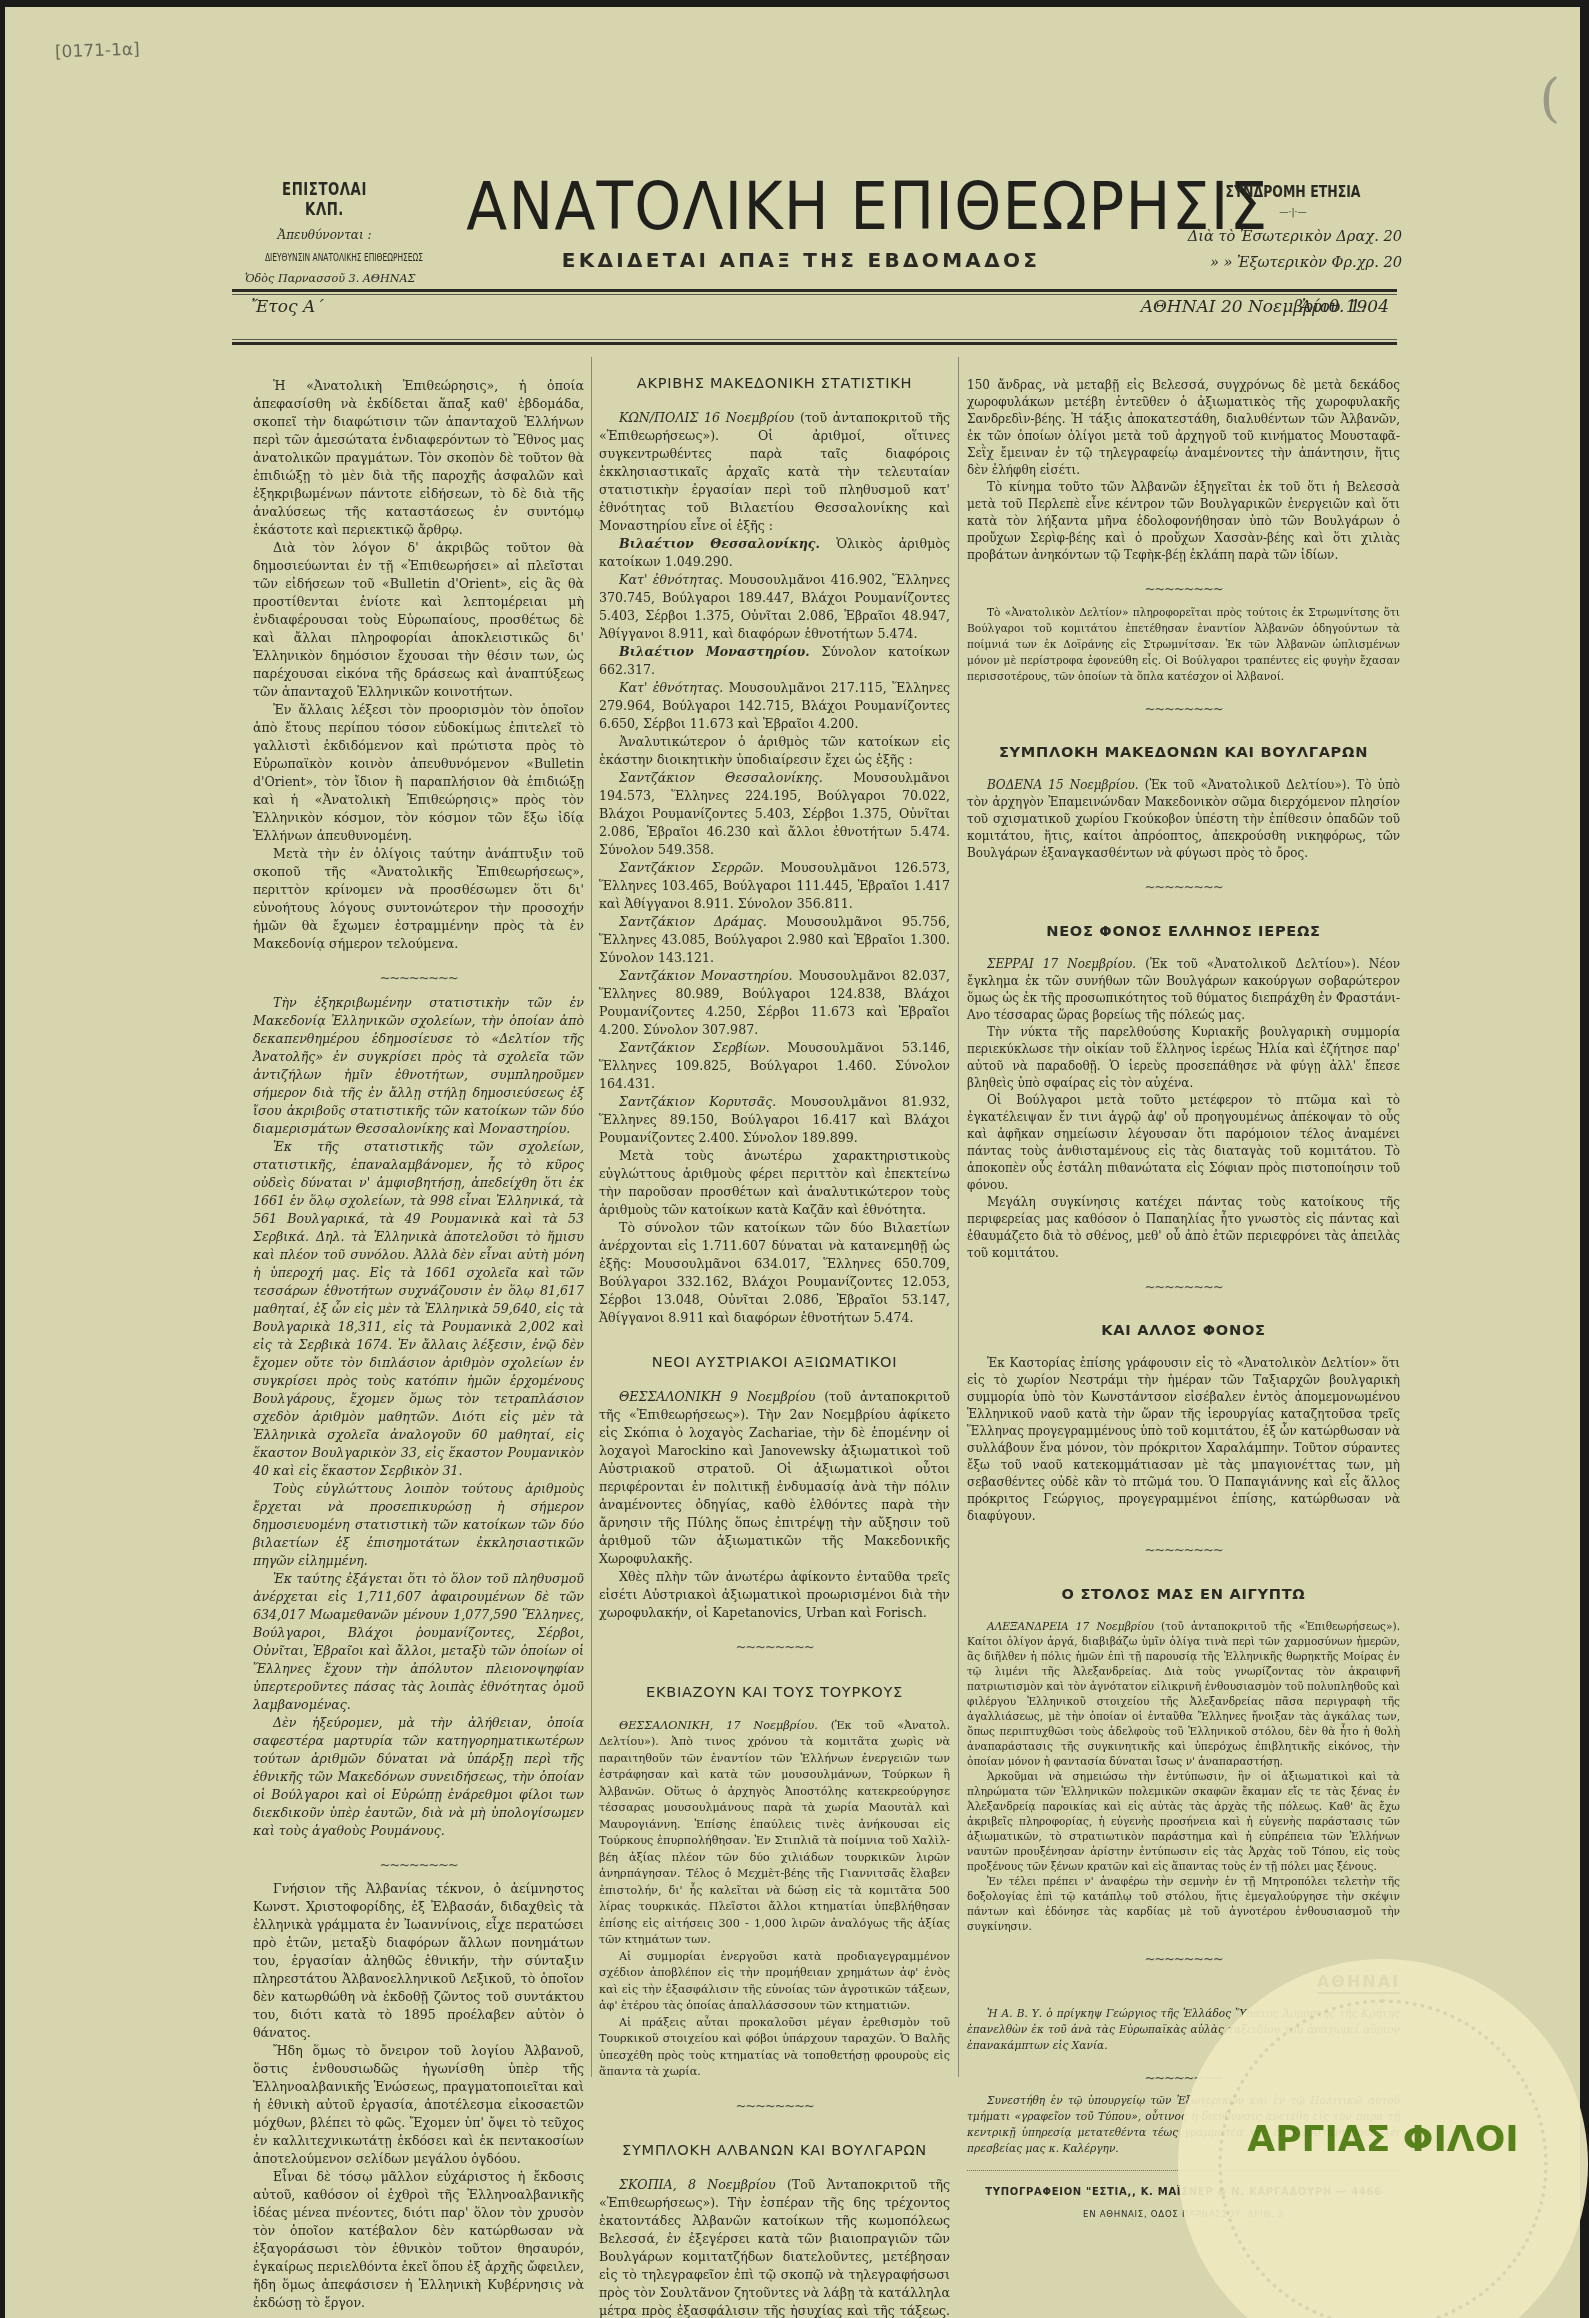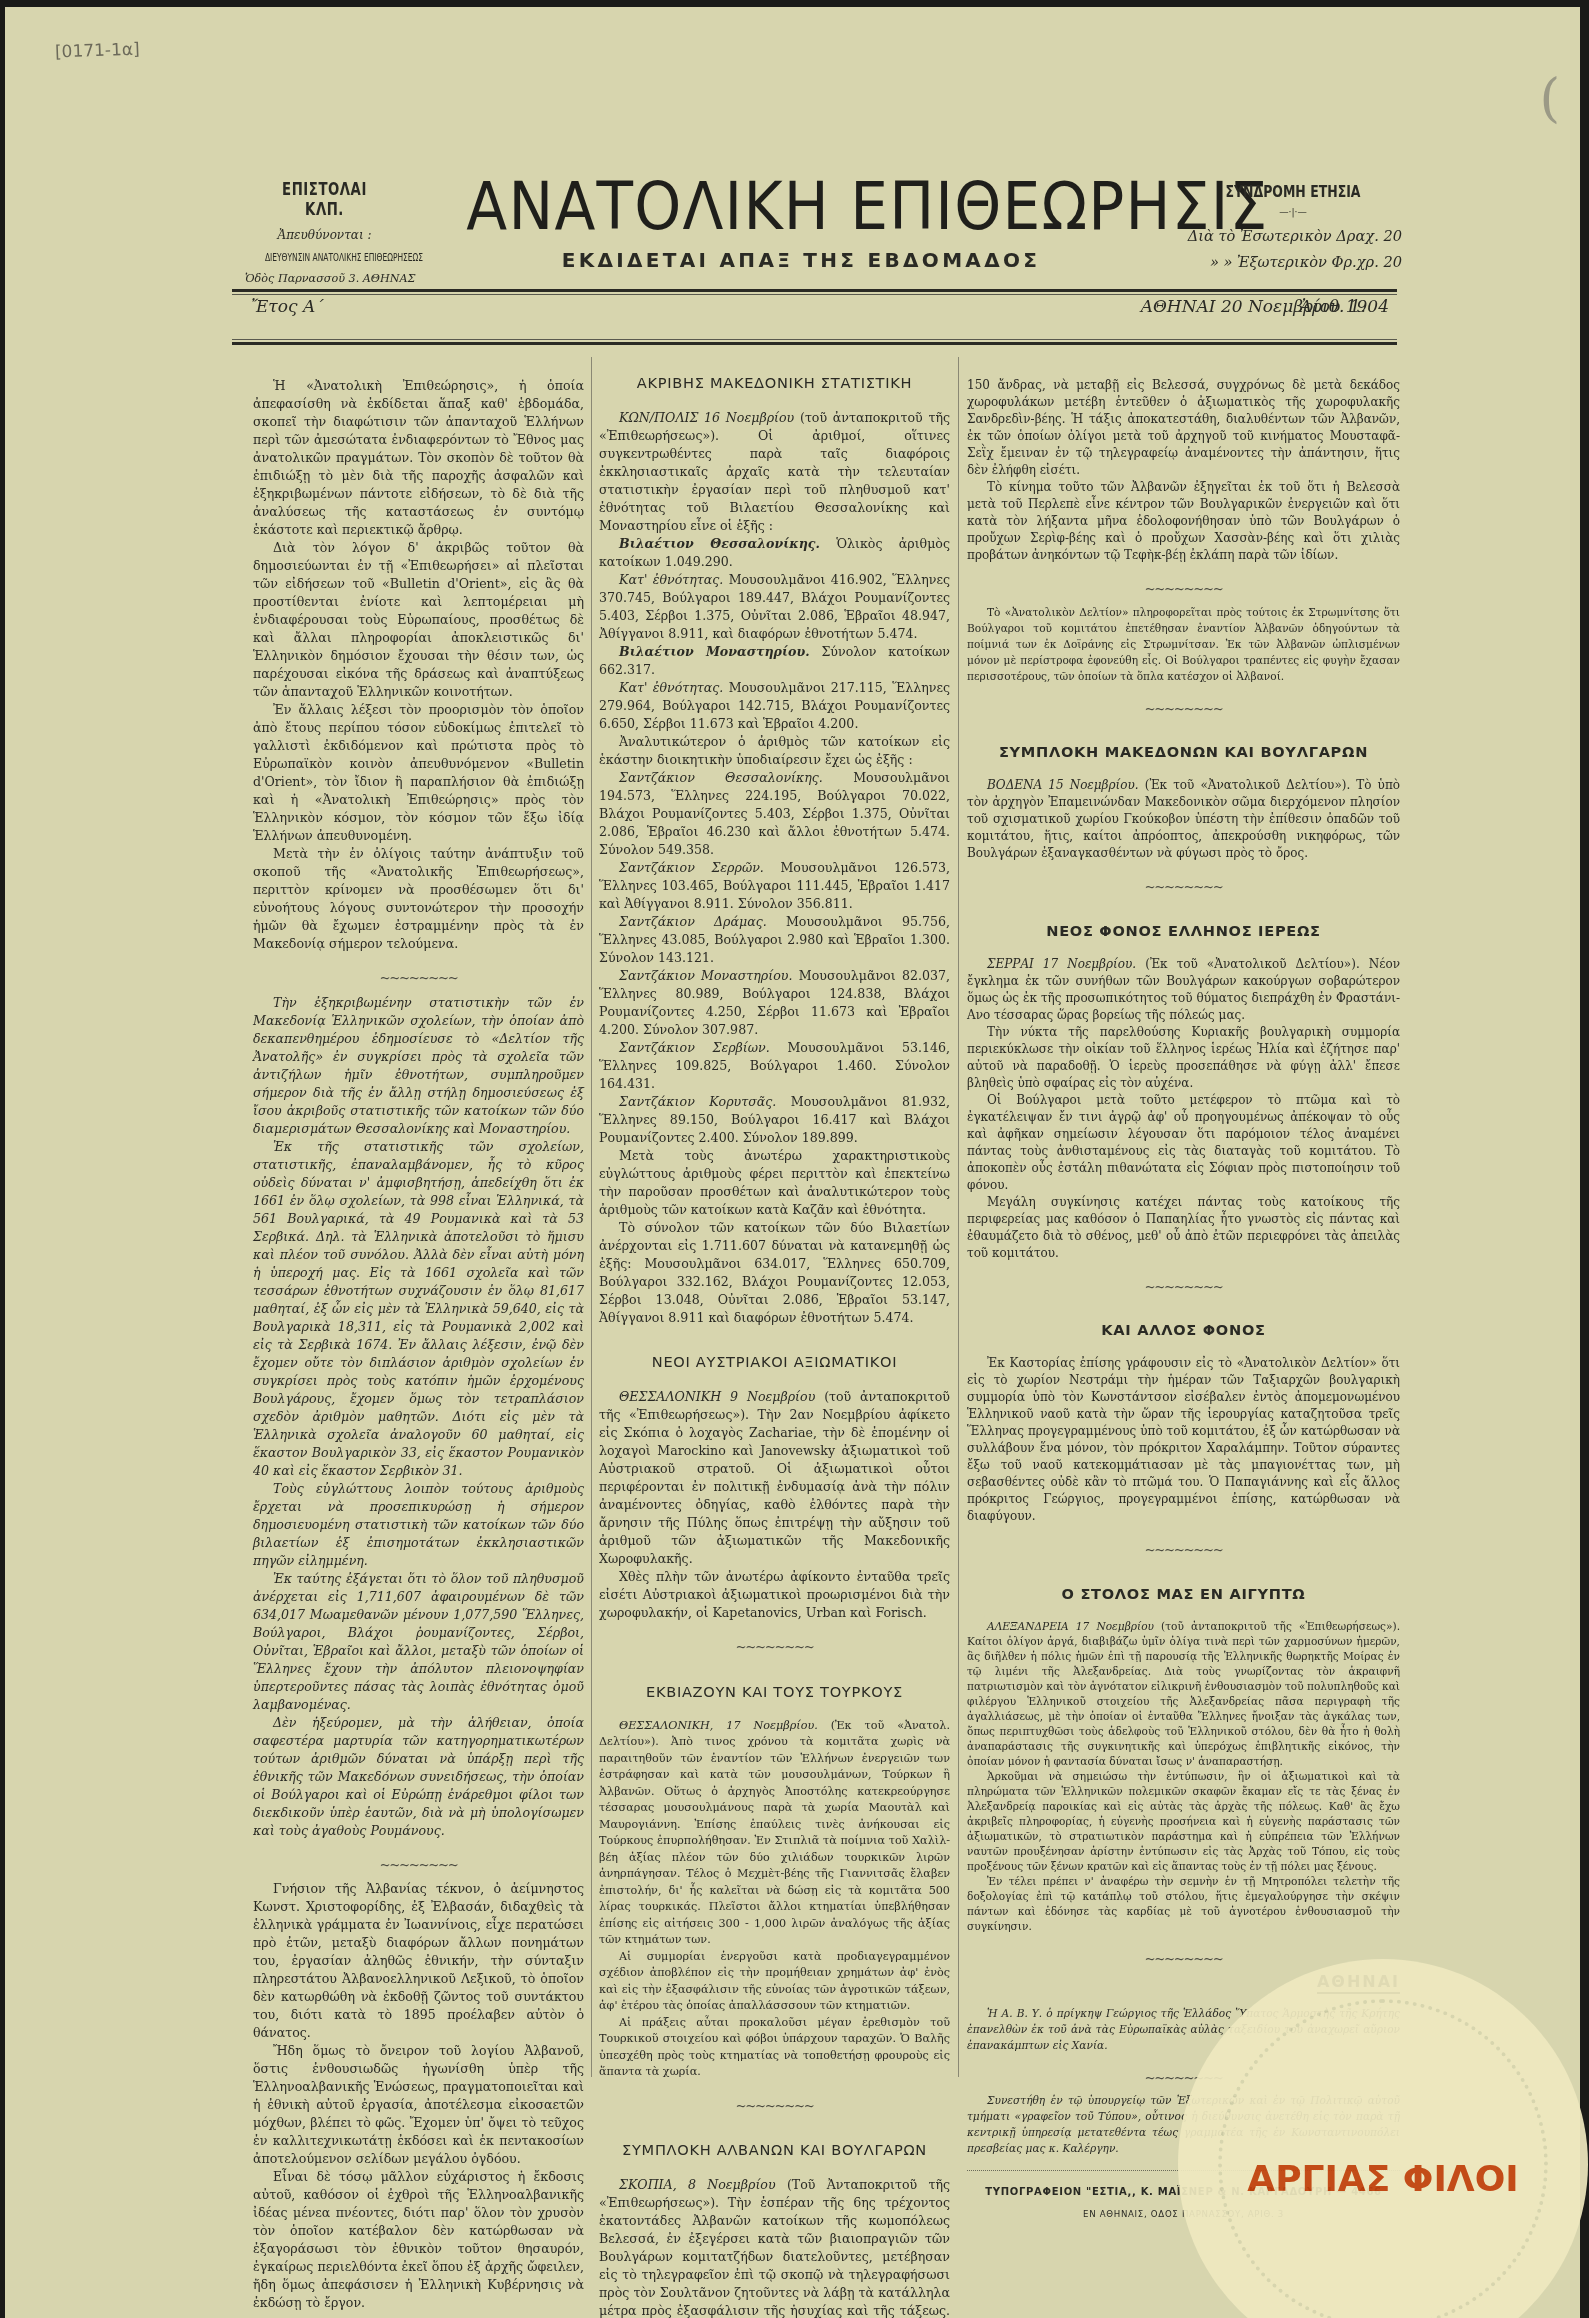--- a/index.html
+++ b/index.html
@@ -77,21 +77,21 @@
   .seal {
     position: absolute; left: 1178px; top: 1959px; width: 410px; height: 410px;
     border-radius: 50%; background: #efe9c0; opacity: .92;
   }
   .seal-inner {
     position: absolute; left: 40px; top: 40px; right: 40px; bottom: 40px;
     border-radius: 50%; border: 4px dotted #d7d5ae;
   }
   .seal-text {
     position: absolute; left: 0; right: 0; top: 159px; text-align: center;
-    font-family: "DejaVu Sans", sans-serif; font-size: 36px; color: #c2410c; font-weight: bold; margin-top: 40px;
+    font-family: "DejaVu Sans", sans-serif; font-size: 36px; color: #4d7c0f; font-weight: bold;
   }
 </style>
 </head>
 <body>
 
 <div class="sheet">
   <div class="archive-mark">[0171-1α]</div>
   <div class="corner-c">(</div>
 </div>
 

